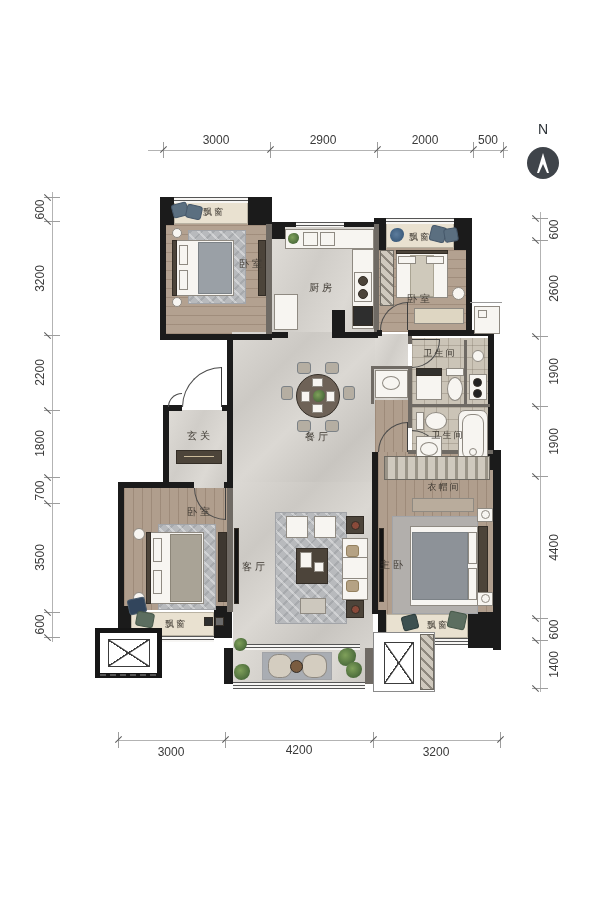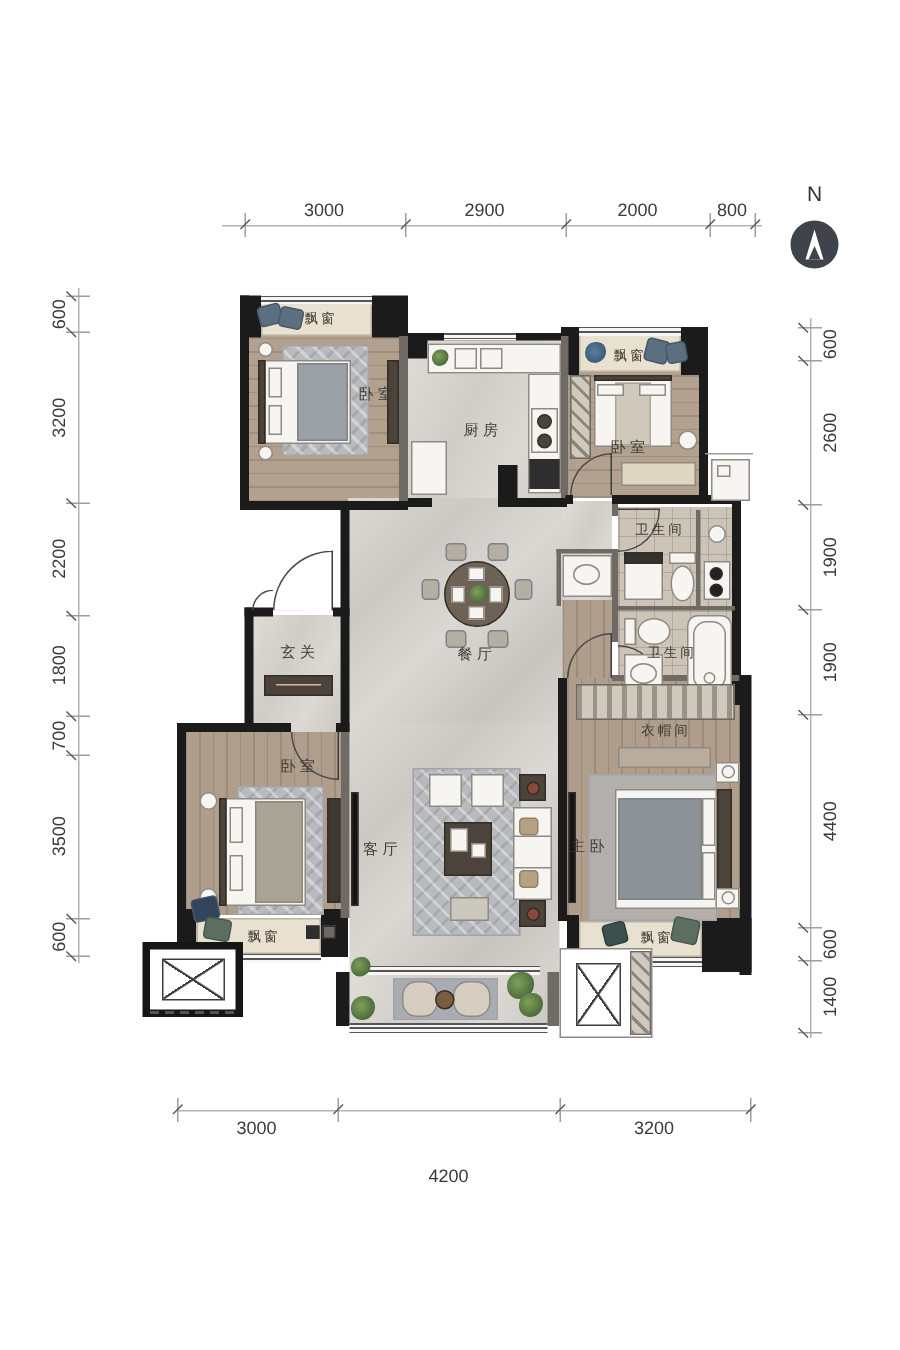--- a/index.html
+++ b/index.html
@@ -72,29 +72,29 @@
 
   <div class="rail" style="left:148px;top:150px;width:360px;height:1px"></div>
   <div class="tick" style="left:163px;top:142px"></div>
   <div class="tick" style="left:270px;top:142px"></div>
   <div class="tick" style="left:377px;top:142px"></div>
   <div class="tick" style="left:473px;top:142px"></div>
   <div class="tick" style="left:503px;top:142px"></div>
   <span class="dim" style="left:194px;top:134px">3000</span>
   <span class="dim" style="left:301px;top:134px">2900</span>
   <span class="dim" style="left:403px;top:134px">2000</span>
-  <span class="dim" style="left:466px;top:134px">800</span>
+  <span class="dim" style="left:466px;top:134px">500</span>
 
   <div class="rail" style="left:118px;top:740px;width:383px;height:1px"></div>
   <div class="tick" style="left:118px;top:732px"></div>
   <div class="tick" style="left:225px;top:732px"></div>
   <div class="tick" style="left:373px;top:732px"></div>
   <div class="tick" style="left:500px;top:732px"></div>
   <span class="dim" style="left:149px;top:746px">3000</span>
-  <span class="dim" style="left:277px;top:778px">4200</span>
+  <span class="dim" style="left:277px;top:744px">4200</span>
   <span class="dim" style="left:414px;top:746px">3200</span>
 
   <div class="rail" style="left:52px;top:192px;width:1px;height:450px"></div>
   <div class="tickh" style="left:44px;top:197px"></div>
   <div class="tickh" style="left:44px;top:221px"></div>
   <div class="tickh" style="left:44px;top:335px"></div>
   <div class="tickh" style="left:44px;top:410px"></div>
   <div class="tickh" style="left:44px;top:477px"></div>
   <div class="tickh" style="left:44px;top:503px"></div>
   <div class="tickh" style="left:44px;top:612px"></div>

